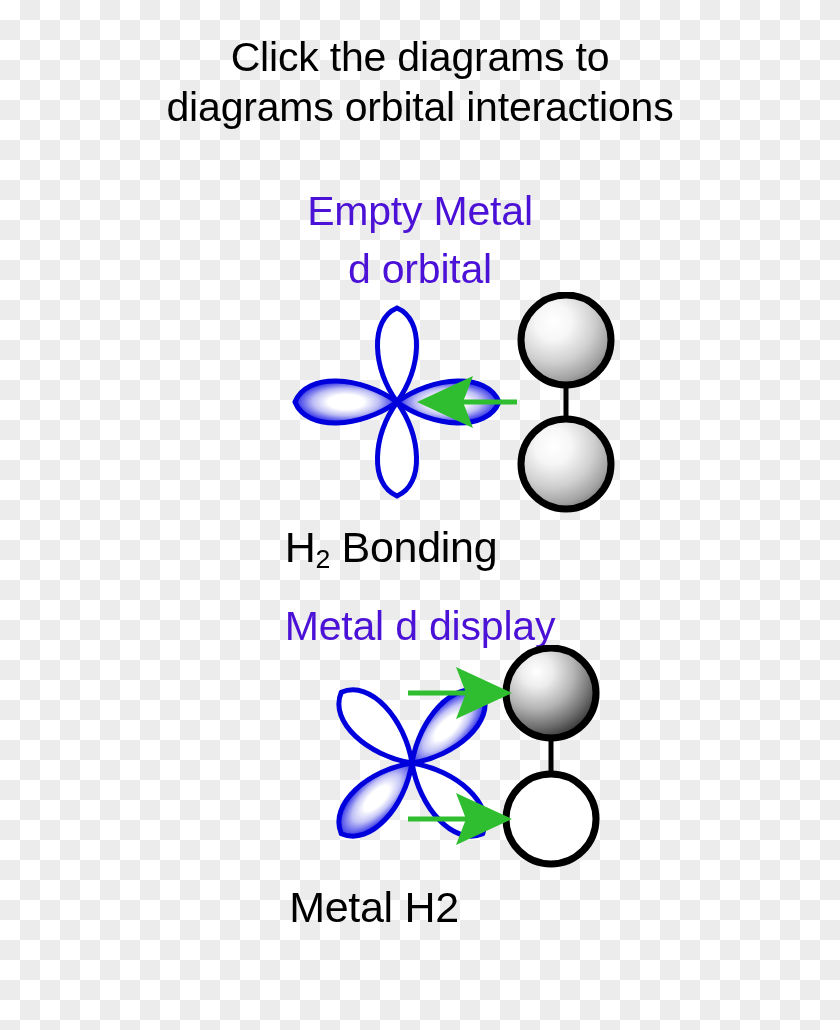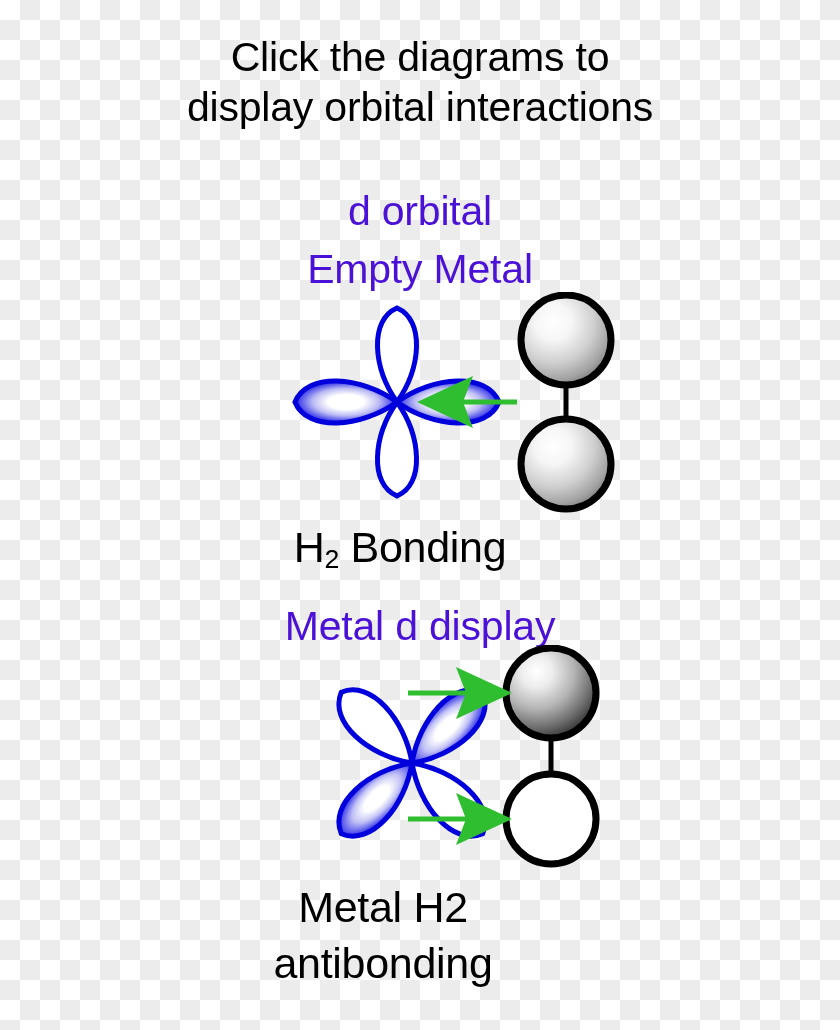--- a/index.html
+++ b/index.html
@@ -49,21 +49,21 @@
     left: 0;
   }
   .heading .line { display: block; }
 
   #heading-1 { top: 182px; }
   #heading-2 { top: 597px; }
 
   .caption {
     position: absolute;
     width: 676px;
-    left: 12px;
+    left: 3px;
     text-align: center;
     color: #000000;
     font-size: 43px;
     line-height: 56px;
     letter-spacing: -0.3px;
   }
   .caption .line { display: block; }
   #caption-1 { top: 519px; text-indent: 100px; }
   #caption-2 { top: 879px; text-indent: 66px; }
   .caption sub {
@@ -79,26 +79,26 @@
   #diagram-1 { left: 285px; top: 292px; }
   #diagram-2 { left: 300px; top: 645px; }
 </style>
 </head>
 <body>
 
 <div class="stage">
 
   <div class="title">
     <span class="line">Click the diagrams to</span>
-    <span class="line">display orbital interactions</span>
+    <span class="line">diagrams orbital interactions</span>
   </div>
 
   <div class="heading" id="heading-1">
+    <span class="line">Empty Metal</span>
     <span class="line">d orbital</span>
-    <span class="line">Empty Metal</span>
   </div>
 
   <svg class="diagram" id="diagram-1" width="345" height="235" viewBox="0 0 345 235">
     <defs>
       <radialGradient id="lobeGradH" cx="50%" cy="50%" r="52%">
         <stop offset="0%" stop-color="#ffffff"></stop>
         <stop offset="34%" stop-color="#ffffff"></stop>
         <stop offset="62%" stop-color="#bdbdf4"></stop>
         <stop offset="88%" stop-color="#4a4aea"></stop>
         <stop offset="100%" stop-color="#2222e2"></stop>
@@ -183,16 +183,15 @@
       <path d="M 212,48 L 156,22 L 166,48 L 156,74 Z" fill="#2fbe2f"></path>
     </g>
     <g>
       <line x1="108" y1="174" x2="178" y2="174" stroke="#2fbe2f" stroke-width="5"></line>
       <path d="M 212,174 L 156,148 L 166,174 L 156,200 Z" fill="#2fbe2f"></path>
     </g>
   </svg>
 
   <div class="caption" id="caption-2">
     <span class="line">Metal H2</span>
-    <span class="line">antibonding</span>
   </div>
 
 </div>
 
 </body></html>

